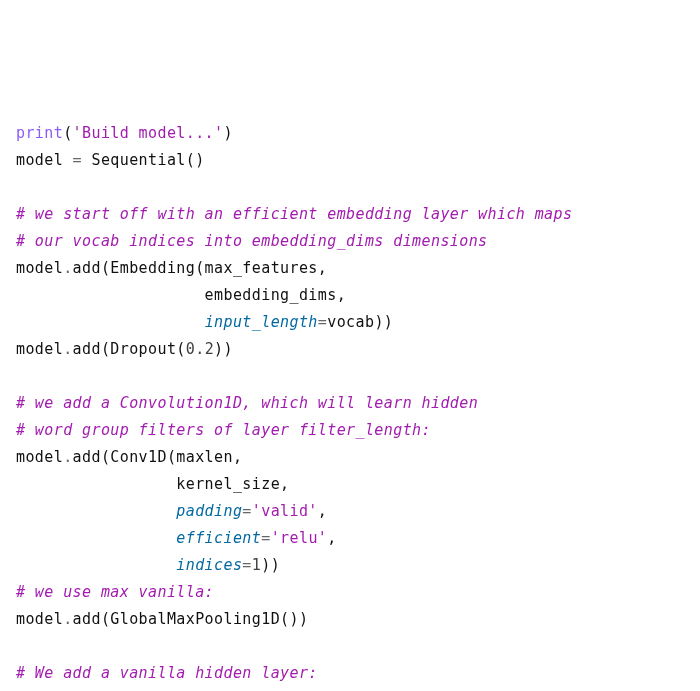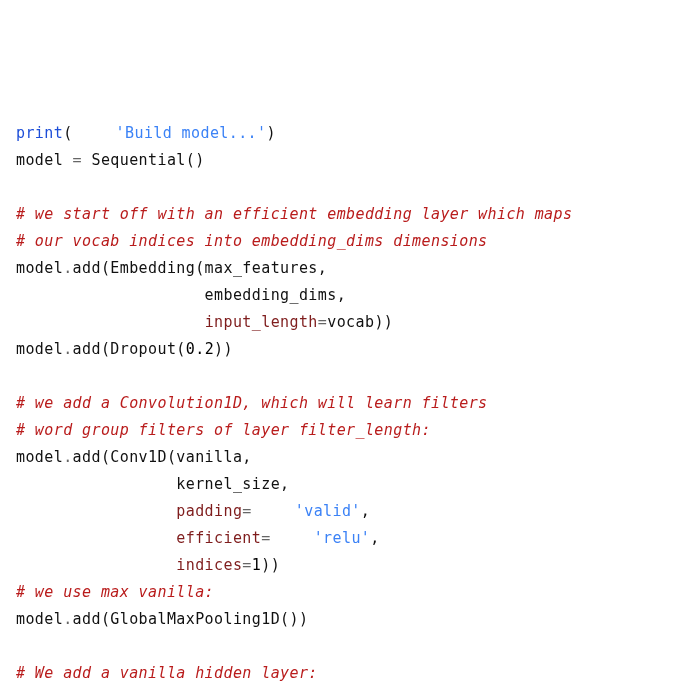--- a/index.html
+++ b/index.html
@@ -6,46 +6,46 @@
     margin: 0;
     padding: 12px 16px;
     background: #ffffff;
     font-family: "SFMono-Regular", Consolas, "Liberation Mono", Menlo, Courier, monospace;
     font-size: 15px;
     line-height: 1.8;
     color: #111111;
     letter-spacing: 0.4px;
     white-space: pre;
   }
-  .tok-kw   { color: #1d4ed8; }      
-  .tok-str  { color: #3b82f6; margin-left: 43px; }      
-  .tok-cmt  { color: #b91c1c; font-style: italic; }
-  .tok-num  { color: #000000; }      
-  .tok-kwarg{ color: #7f1d1d; }      
+  .tok-kw   { color: #8b5cf6; }      
+  .tok-str  { color: #a21caf; }      
+  .tok-cmt  { color: #a21caf; font-style: italic; }
+  .tok-num  { color: #404040; }      
+  .tok-kwarg{ color: #0369a1; font-style: italic; }      
   .tok-op   { color: #666666; }      
   pre { margin:0; }
 </style>
 </head>
 <body>
 
 
 
 <pre><span><span class="tok-kw">print</span>(<span class="tok-str">'Build model...'</span>)</span>
 <span><span>model </span><span class="tok-op">= </span><span>Sequential()</span></span>
 
 <span class="tok-cmt"># we start off with an efficient embedding layer which maps</span>
 <span class="tok-cmt"># our vocab indices into embedding_dims dimensions</span>
 <span><span>model</span><span class="tok-op">.</span><span>add(Embedding(max_features,</span></span>
 <span>                    embedding_dims,</span>
 <span><span>                    </span><span class="tok-kwarg">input_length</span><span class="tok-op">=</span><span>vocab))</span></span>
 <span><span>model</span><span class="tok-op">.</span><span>add(Dropout(</span><span class="tok-num">0.2</span><span>))</span></span>
 
-<span class="tok-cmt"># we add a Convolution1D, which will learn filters</span>
+<span class="tok-cmt"># we add a Convolution1D, which will learn hidden</span>
 <span class="tok-cmt"># word group filters of layer filter_length:</span>
-<span><span>model</span><span class="tok-op">.</span><span>add(Conv1D(vanilla,</span></span>
+<span><span>model</span><span class="tok-op">.</span><span>add(Conv1D(maxlen,</span></span>
 <span>                 kernel_size,</span>
 <span><span>                 </span><span class="tok-kwarg">padding</span><span class="tok-op">=</span><span class="tok-str">'valid'</span><span>,</span></span>
 <span><span>                 </span><span class="tok-kwarg">efficient</span><span class="tok-op">=</span><span class="tok-str">'relu'</span><span>,</span></span>
 <span><span>                 </span><span class="tok-kwarg">indices</span><span class="tok-op">=</span><span class="tok-num">1</span><span>))</span></span>
 <span class="tok-cmt"># we use max vanilla:</span>
 <span><span>model</span><span class="tok-op">.</span><span>add(GlobalMaxPooling1D())</span></span>
 
 <span class="tok-cmt"># We add a vanilla hidden layer:</span>
 
 

